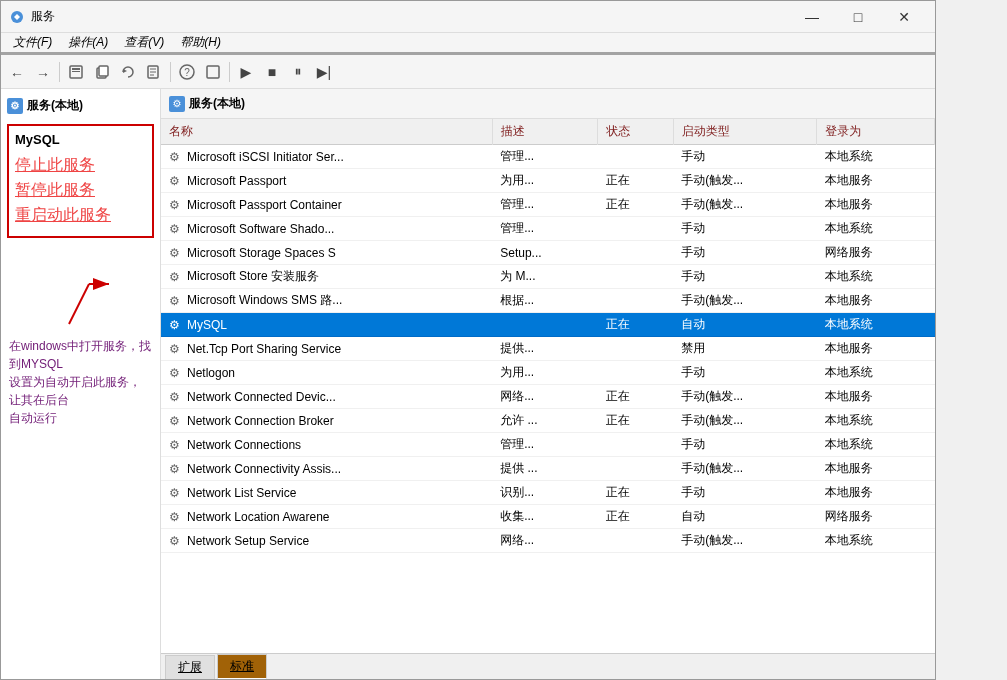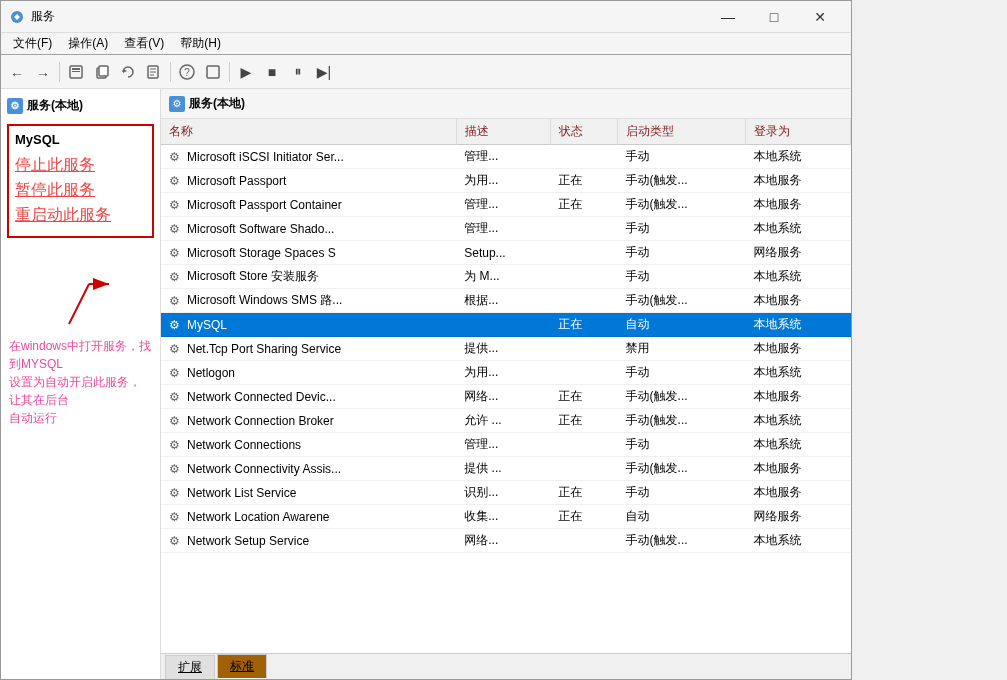--- a/index.html
+++ b/index.html
@@ -5,21 +5,21 @@
     * { margin: 0; padding: 0; box-sizing: border-box; }
     body {
       font-family: 'Microsoft YaHei', SimSun, sans-serif;
       font-size: 12px;
       background: #f0f0f0;
       width: 1007px;
       height: 680px;
       overflow: hidden;
     }
     .window {
-      width: 852px;
+      width: 936px;
       height: 680px;
       background: #ffffff;
       border: 1px solid #999;
       display: flex;
       flex-direction: column;
     }
     
     .titlebar {
       height: 32px;
       background: #f5f5f5;
@@ -47,24 +47,25 @@
       display: flex; align-items: center; justify-content: center;
       cursor: pointer;
       font-size: 14px;
       color: #333;
     }
 
     
     .menubar {
       height: 22px;
       background: #f5f5f5;
-      border-bottom: 1px solid #a3a3a3;
-      display: flex;
-      align-items: flex-start;
+      border-bottom: 3px solid #a3a3a3;
+      display: flex;
+      align-items: center;
       padding: 0 4px;
+      font-style: italic;
     }
     .menu-item {
       padding: 2px 8px;
       cursor: pointer;
       font-size: 12px;
       color: #000;
     }
 
     
     .toolbar {
@@ -366,21 +367,21 @@
         <svg width="140" height="80" viewBox="0 0 140 80">
           <defs>
             <marker id="arrowhead" markerWidth="8" markerHeight="6" refX="8" refY="3" orient="auto">
               <polygon points="0 0, 8 3, 0 6" fill="#cc0000"></polygon>
             </marker>
           </defs>
           <line x1="80" y1="10" x2="100" y2="10" stroke="#cc0000" stroke-width="2" marker-end="url(#arrowhead)"></line>
           <line x1="80" y1="10" x2="60" y2="50" stroke="#cc0000" stroke-width="2"></line>
         </svg>
         <div class="annotation" style="position:relative; bottom:auto; left:auto; top:-20px;">
-          <span style="white-space:pre-line; font-size:12px; color:#ec4899;">在windows中打开服务，找到MYSQL
+          <span style="white-space:pre-line; font-size:12px; color:#701a75;">在windows中打开服务，找到MYSQL
 设置为自动开启此服务，让其在后台
 自动运行</span>
         </div>
       </div>
     </div>
 
     <div class="right-panel">
 
       <div class="right-header">
         <div class="right-header-icon">⚙</div>

